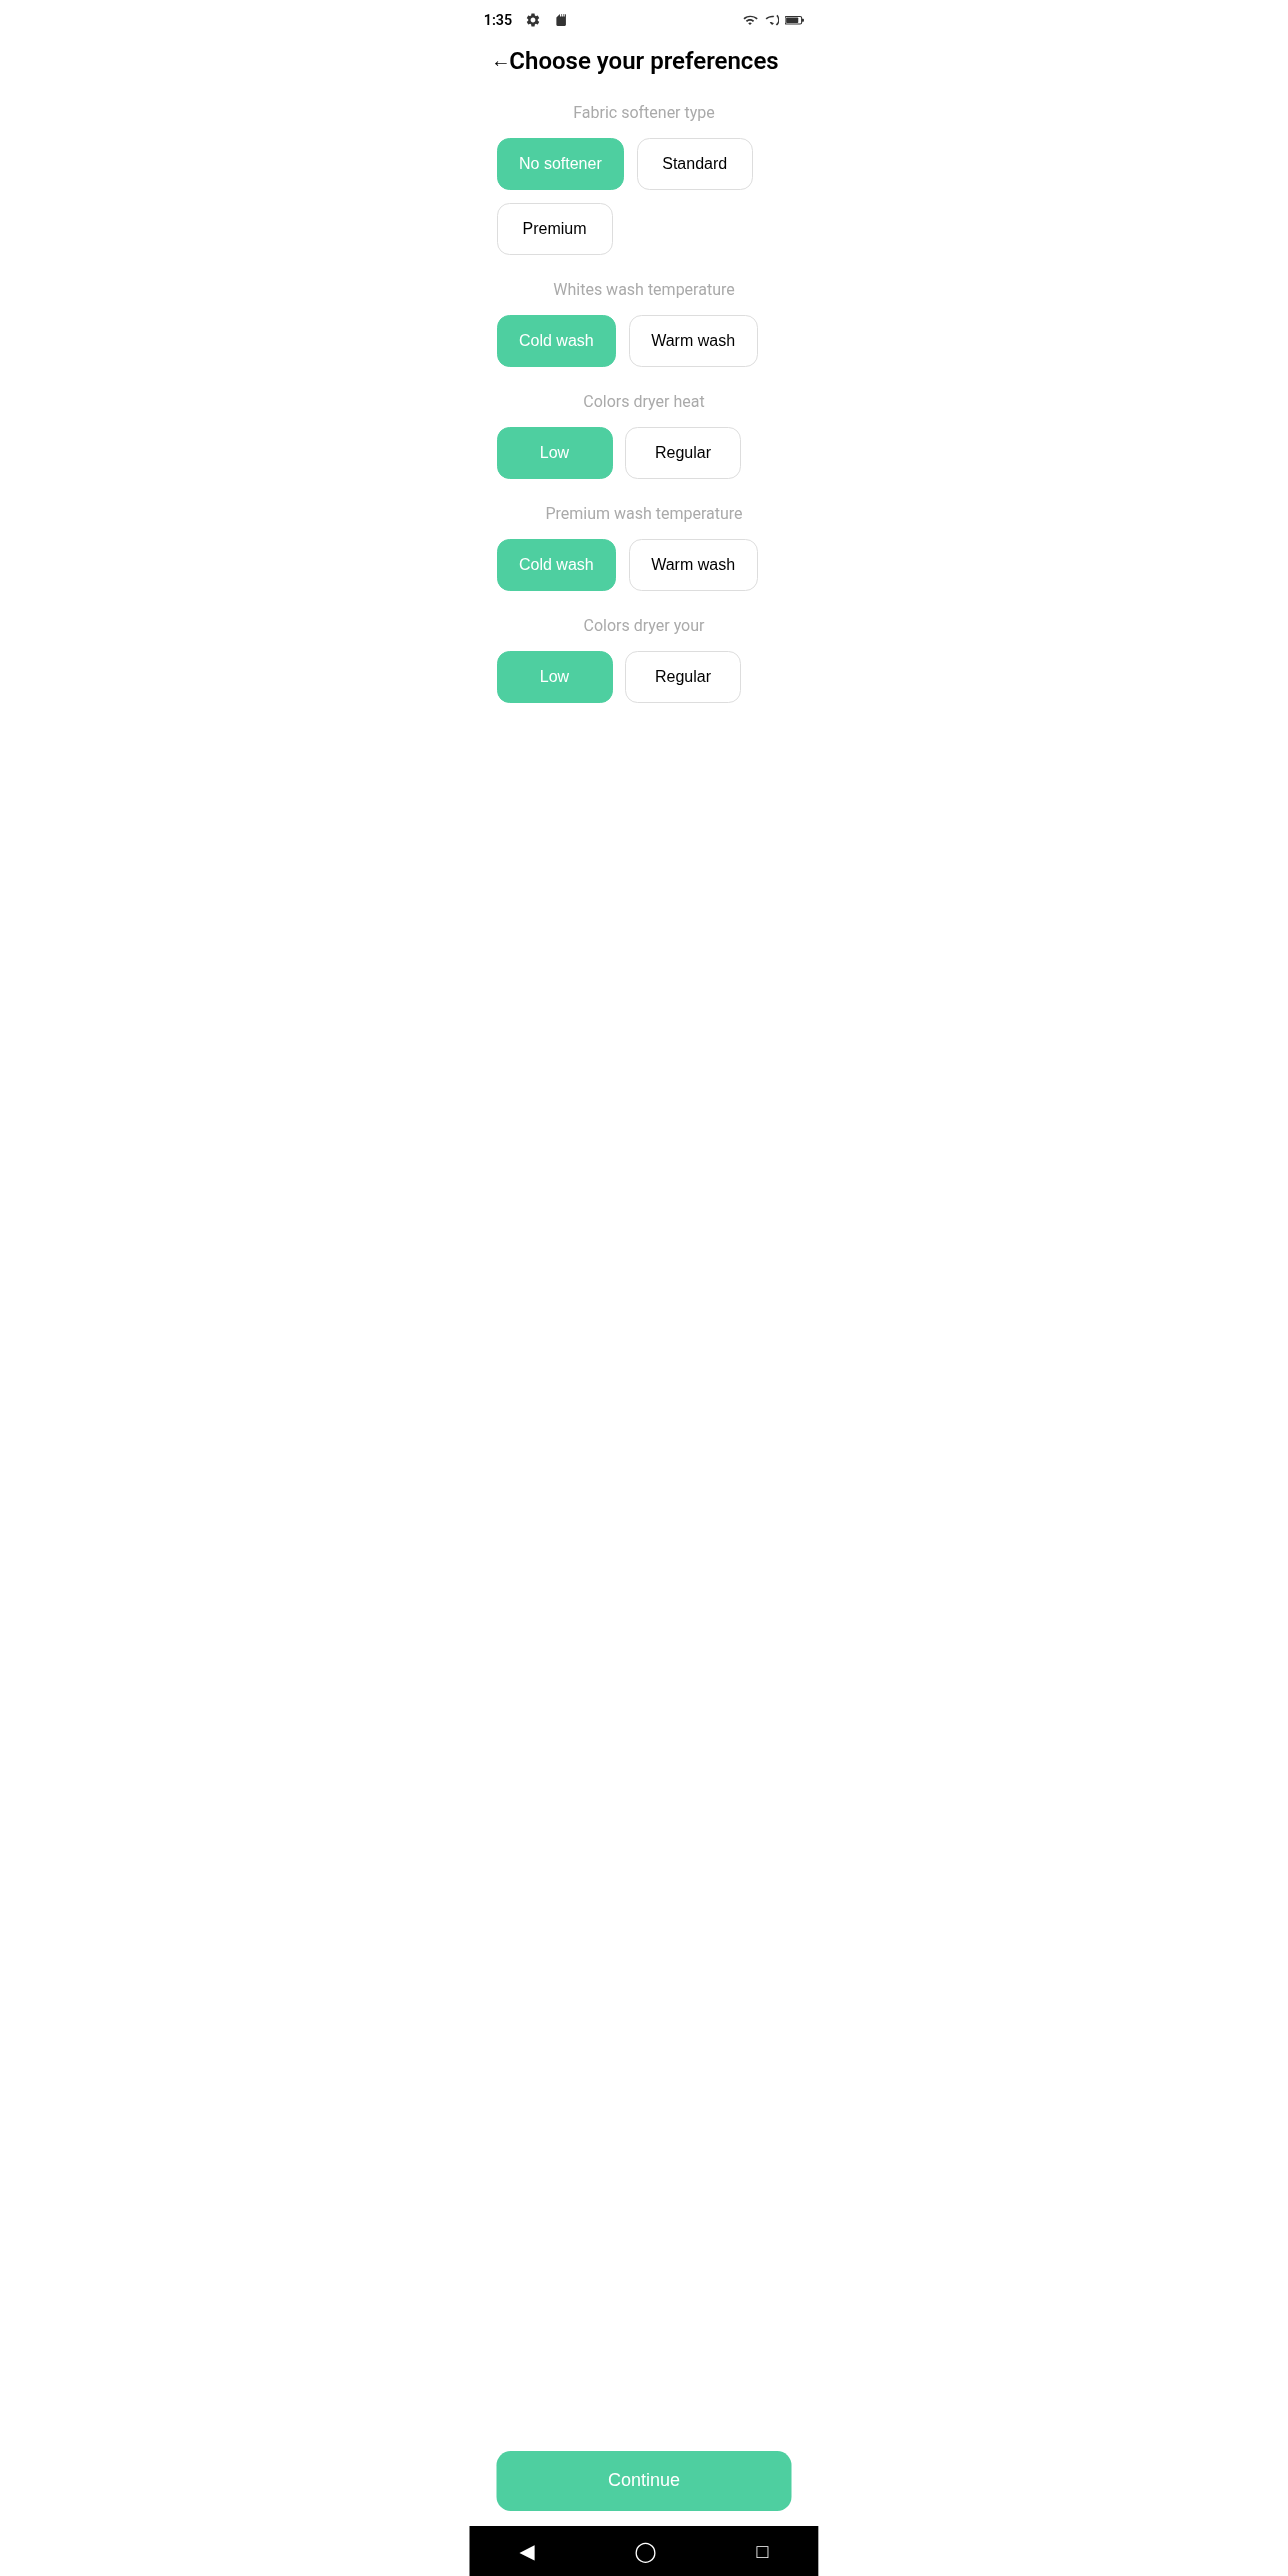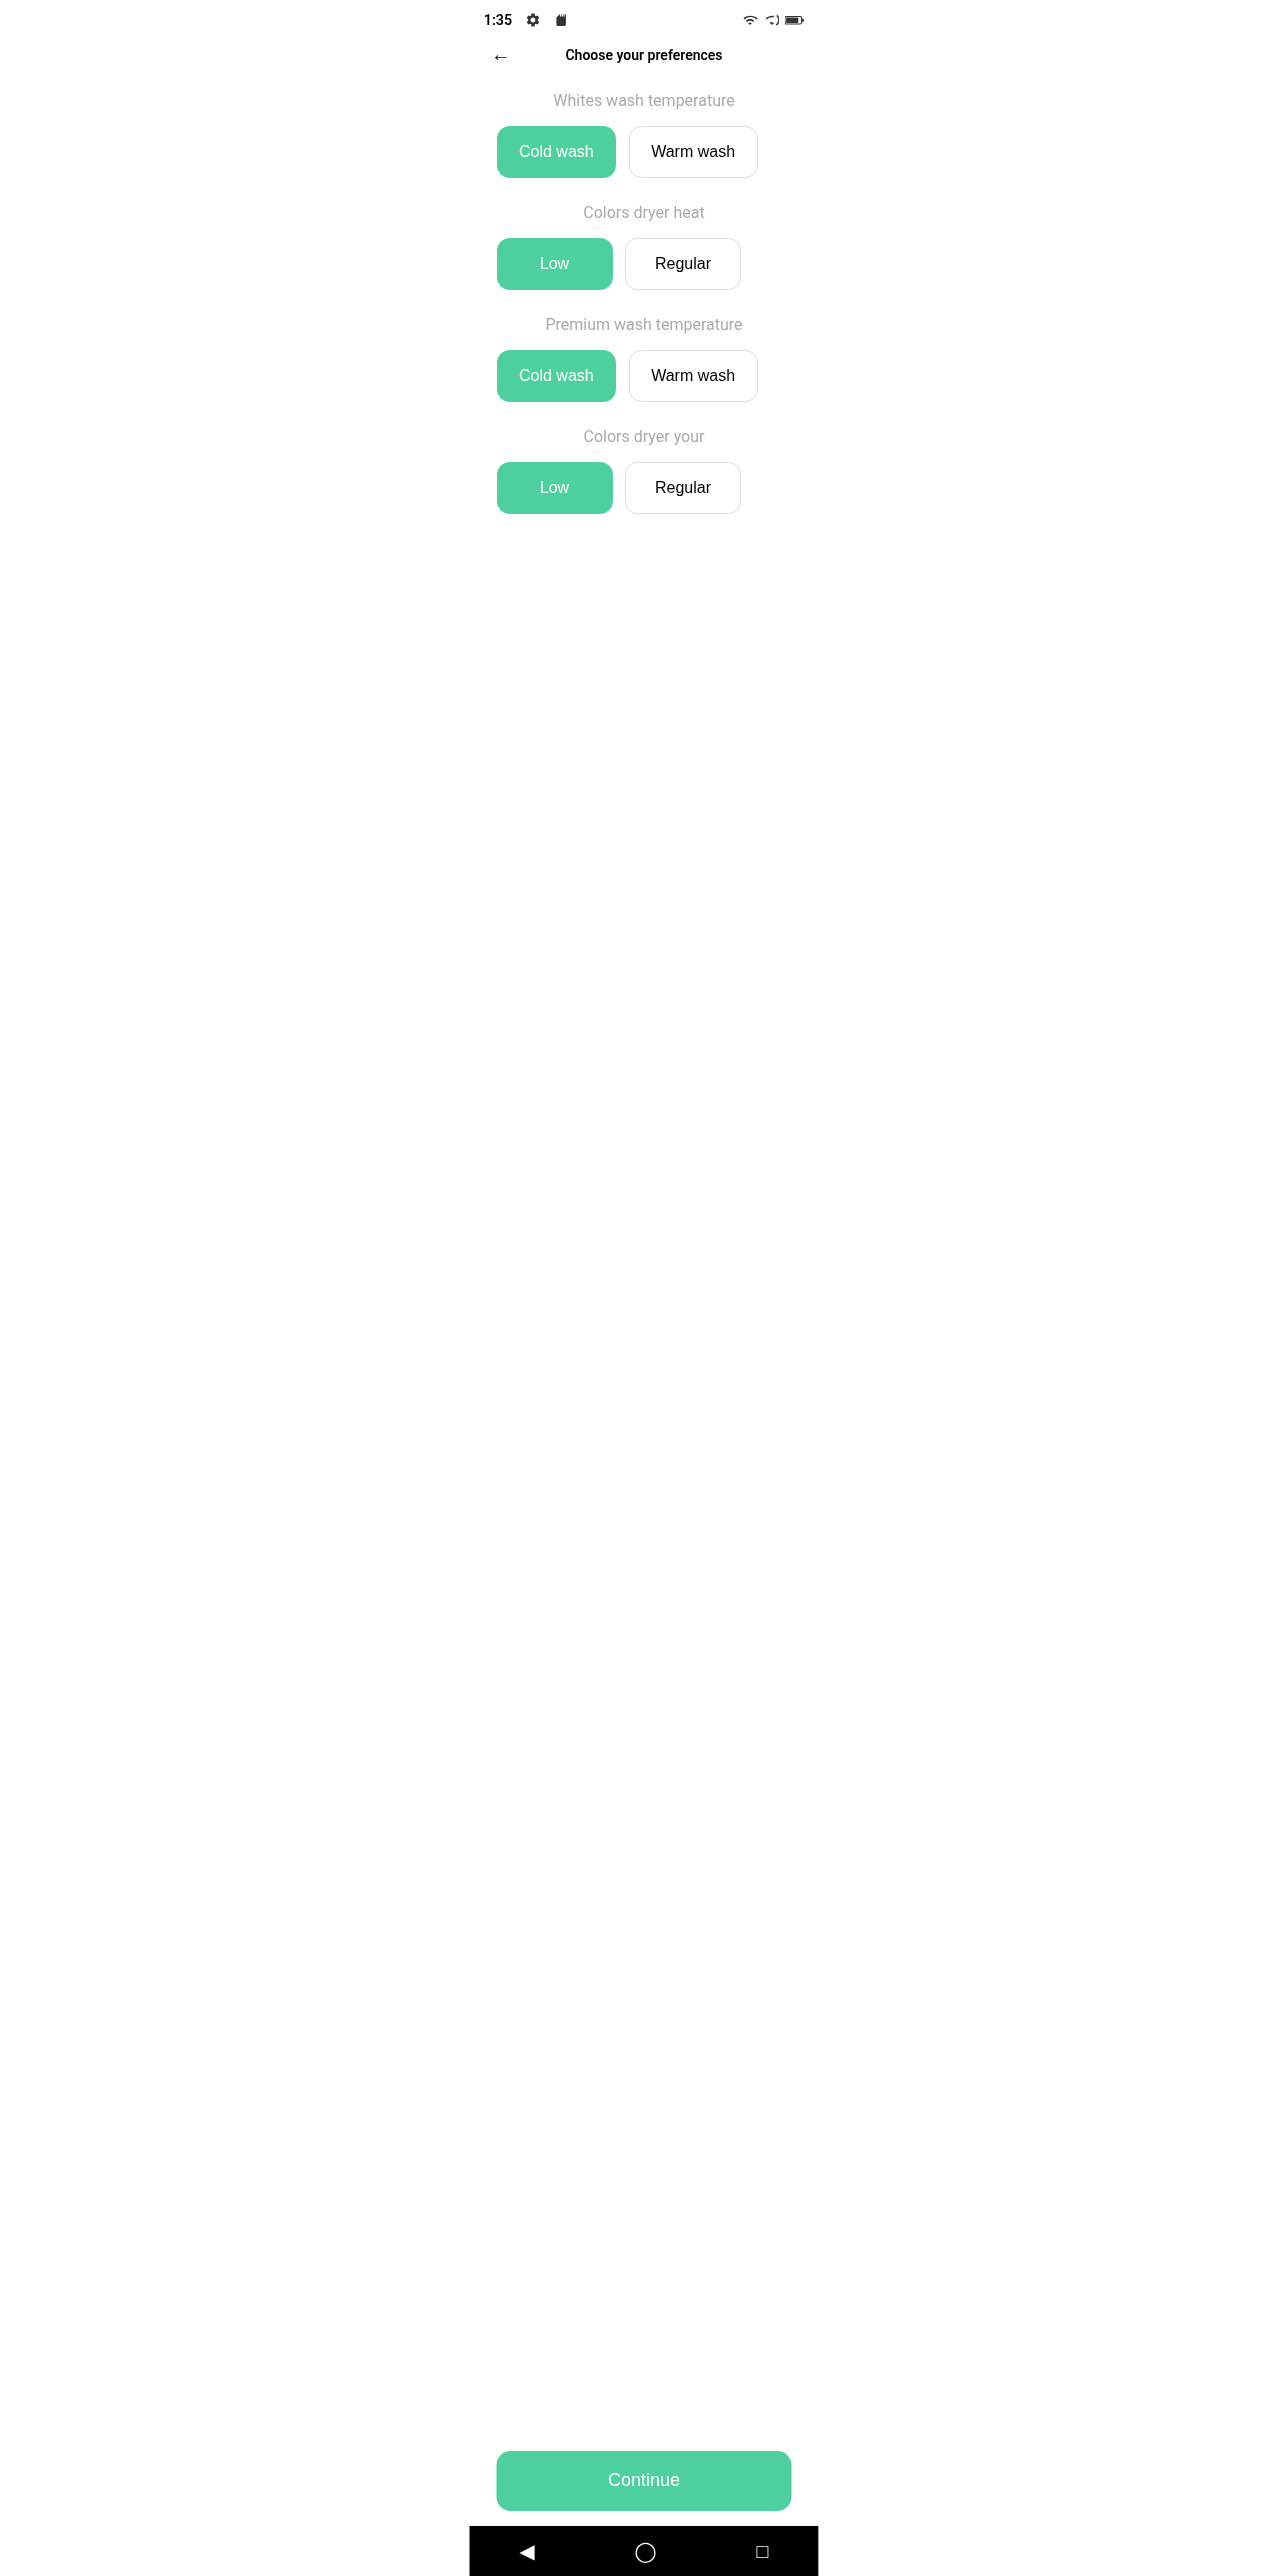--- a/index.html
+++ b/index.html
@@ -63,21 +63,21 @@
       left: 18px;
       background: none;
       border: none;
       cursor: pointer;
       font-size: 19.7px;
       color: #000;
       padding: 3.6px;
     }
 
     .page-title {
-      font-size: 14px;
+      font-size: 24px;
       font-weight: 600;
       color: #000;
       text-align: center;
     }
 
     
     .content {
       padding: 14.3px 27px 107px;
     }
 
@@ -195,20 +195,28 @@
   </div>
 </div>
 
 <div class="header">
   <button class="back-button">←</button>
   <h1 class="page-title">Choose your preferences</h1>
 </div>
 
 <div class="content">
 
+  <div class="section">
+    <div class="section-label">Fabric softener type</div>
+    <div class="button-group">
+      <button class="btn active">No softener</button>
+      <button class="btn">Standard</button>
+      <button class="btn">Premium</button>
+    </div>
+  </div>
 
   <div class="section">
     <div class="section-label">Whites wash temperature</div>
     <div class="button-group">
       <button class="btn active">Cold wash</button>
       <button class="btn">Warm wash</button>
     </div>
   </div>
 
   <div class="section">

